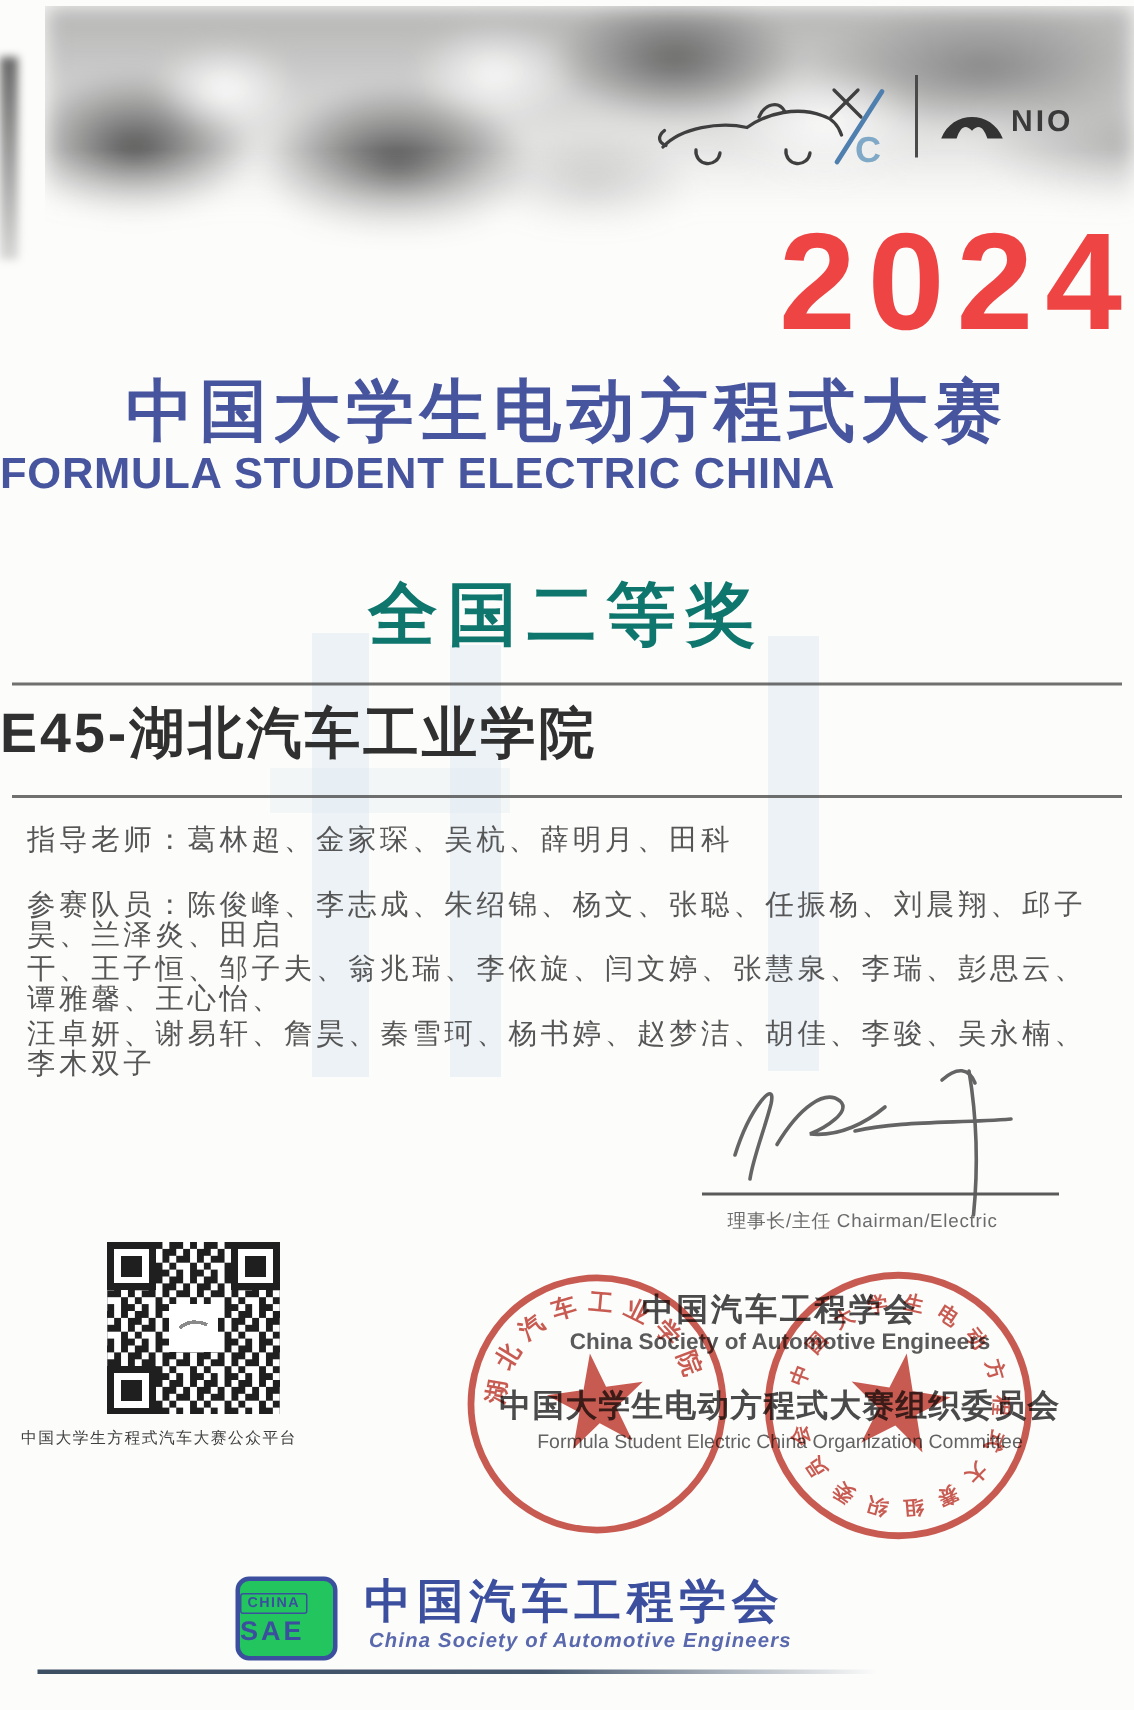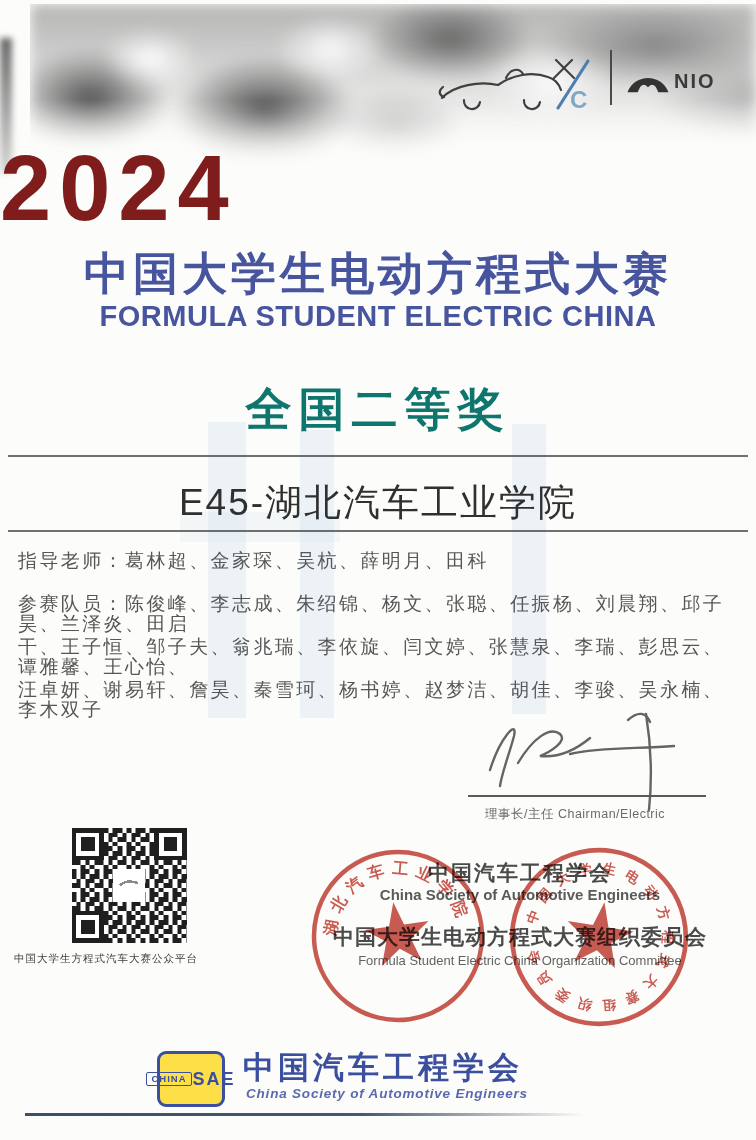--- a/index.html
+++ b/index.html
@@ -21,30 +21,30 @@
       linear-gradient(to bottom, rgba(130,130,130,.6), rgba(165,165,165,.28) 55%, rgba(205,205,205,0) 85%);
     -webkit-mask-image:linear-gradient(to bottom,#000 58%,transparent 100%);
     mask-image:linear-gradient(to bottom,#000 58%,transparent 100%);}
   .edge-smudge{left:0;top:38px;width:12px;height:135px;filter:blur(3px);z-index:1;
     background:linear-gradient(to bottom, rgba(55,55,55,.75), rgba(130,130,130,.3));}
   
   .logo-row{z-index:3;}
   .nio-word{left:674px;top:70px;font-size:20px;font-weight:800;color:#3a3a3a;letter-spacing:2px;z-index:3;}
   .divider{left:610px;top:50px;width:2px;height:55px;background:#4a4a4a;z-index:3;}
   
-  .year{left:0;top:140px;width:756px;text-align:left;font-size:92px;line-height:96px;font-weight:800;
-        color:#7f1d1d;letter-spacing:8px;z-index:2;}
+  .year{left:0;top:140px;width:756px;text-align:right;font-size:92px;line-height:96px;font-weight:800;
+        color:#ef4444;letter-spacing:8px;z-index:2;}
   .title-cn{left:0;top:244px;width:756px;text-align:center;font-size:45px;font-weight:800;color:#47549e;
         letter-spacing:4px;z-index:2;}
-  .title-en{left:0;top:300px;width:756px;text-align:center;font-size:29px;font-weight:800;color:#47549e;
+  .title-en{left:0;top:300px;width:756px;font-size:29px;font-weight:800;color:#47549e;
         letter-spacing:0.5px;z-index:2;}
   .award{left:0;top:379px;width:756px;text-align:center;font-size:46px;font-weight:900;color:#0f766e;
         letter-spacing:7px;z-index:2;}
   .rule{left:8px;width:740px;height:2px;background:#4c4c4c;opacity:.8;z-index:2;}
-  .team{left:0;top:478px;width:756px;text-align:center;font-size:37px;font-weight:400;color:#303030;
+  .team{left:0;top:464px;width:756px;font-size:37px;font-weight:700;color:#303030;
         letter-spacing:2px;z-index:2;}
   
   .wm{background:#dfeaf2;opacity:.55;z-index:0;}
   
   .bodyline{left:18px;width:724px;font-size:19px;color:#565656;letter-spacing:2.4px;z-index:2;line-height:20px;}
   
   .sig-line{left:468px;top:795px;width:238px;height:2px;background:#5a5a5a;z-index:2;}
   .sig-caption{left:450px;top:806px;width:250px;text-align:center;font-size:12.5px;color:#6b6b6b;
         letter-spacing:.5px;z-index:2;}
   
@@ -53,21 +53,21 @@
   
   .org-cn1{left:310px;top:859px;width:420px;text-align:center;font-size:21px;font-weight:700;color:#4a4a4a;
         letter-spacing:2px;z-index:2;}
   .org-en1{left:310px;top:886px;width:420px;text-align:center;font-size:15px;font-weight:600;color:#5a5a5a;z-index:2;}
   .org-cn2{left:300px;top:923px;width:440px;text-align:center;font-size:21px;font-weight:700;color:#4a4a4a;
         letter-spacing:1px;z-index:2;}
   .org-en2{left:300px;top:953px;width:440px;text-align:center;font-size:13px;font-weight:400;color:#636363;z-index:2;}
   .stamp{z-index:4;mix-blend-mode:multiply;opacity:.88;}
   
   .badge{left:157px;top:1051px;width:62px;height:50px;border:3px solid #3b4f9e;border-radius:9px;
-        background:#fde047;z-index:2;display:flex;flex-direction:row;align-items:center;justify-content:center;gap:1px;}
+        background:#22c55e;z-index:2;display:flex;flex-direction:column;align-items:flex-start;justify-content:center;gap:1px;}
   .badge-china{font-size:9.5px;font-weight:800;color:#3b4f9e;border:1.5px solid #3b4f9e;border-radius:2px;
         padding:0 4px;letter-spacing:1px;line-height:12px;}
   .badge-sae{font-size:18px;font-weight:800;color:#3b4f9e;letter-spacing:2px;line-height:20px;}
   .footer-cn{left:243px;top:1047px;width:330px;font-size:31px;font-weight:800;color:#3b4f9e;
         letter-spacing:4px;z-index:2;}
   .footer-en{left:246px;top:1086px;width:340px;font-size:13.5px;font-weight:700;font-style:italic;
         color:#5a69ae;letter-spacing:.8px;z-index:2;}
   .footer-rule{left:25px;top:1113px;width:560px;height:3px;z-index:2;
         background:linear-gradient(to right,#3d4f63 0%,#46586e 60%,rgba(120,130,145,0) 100%);}
   svg{overflow:visible;}

